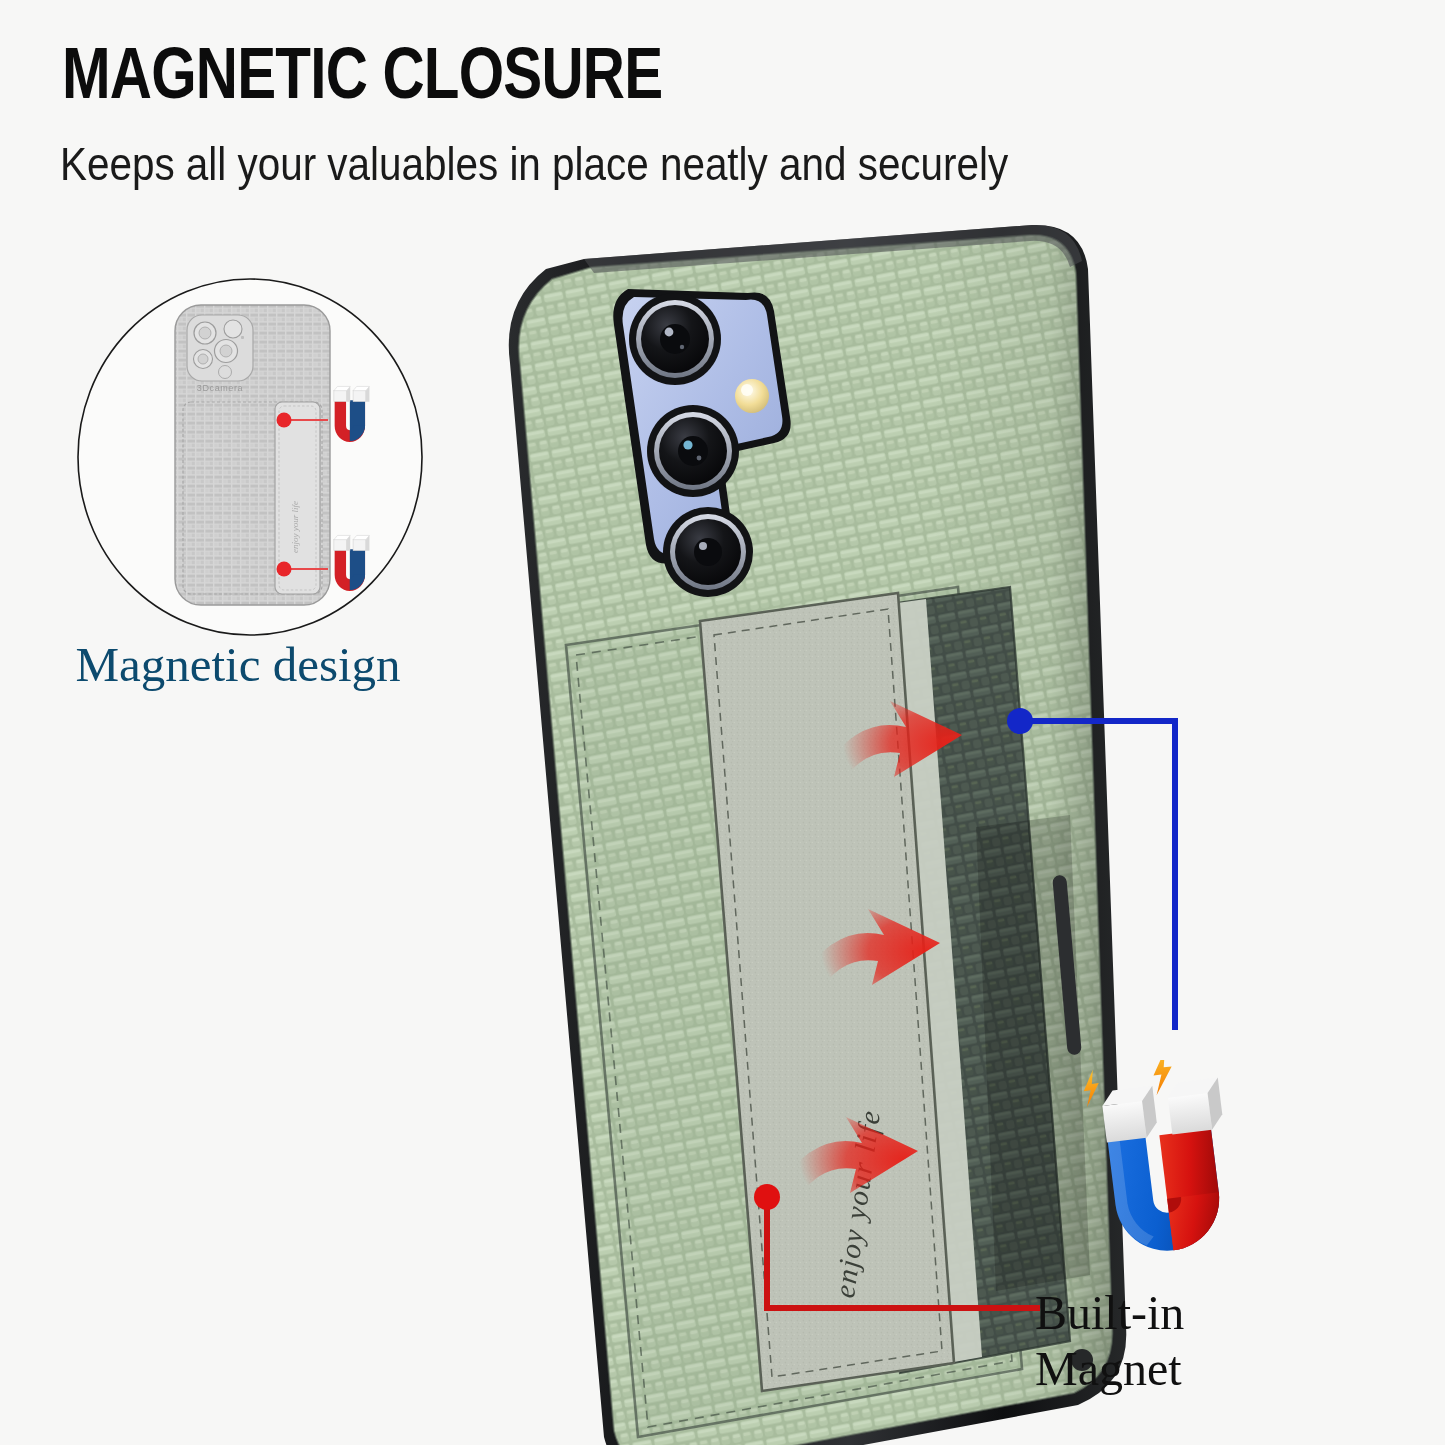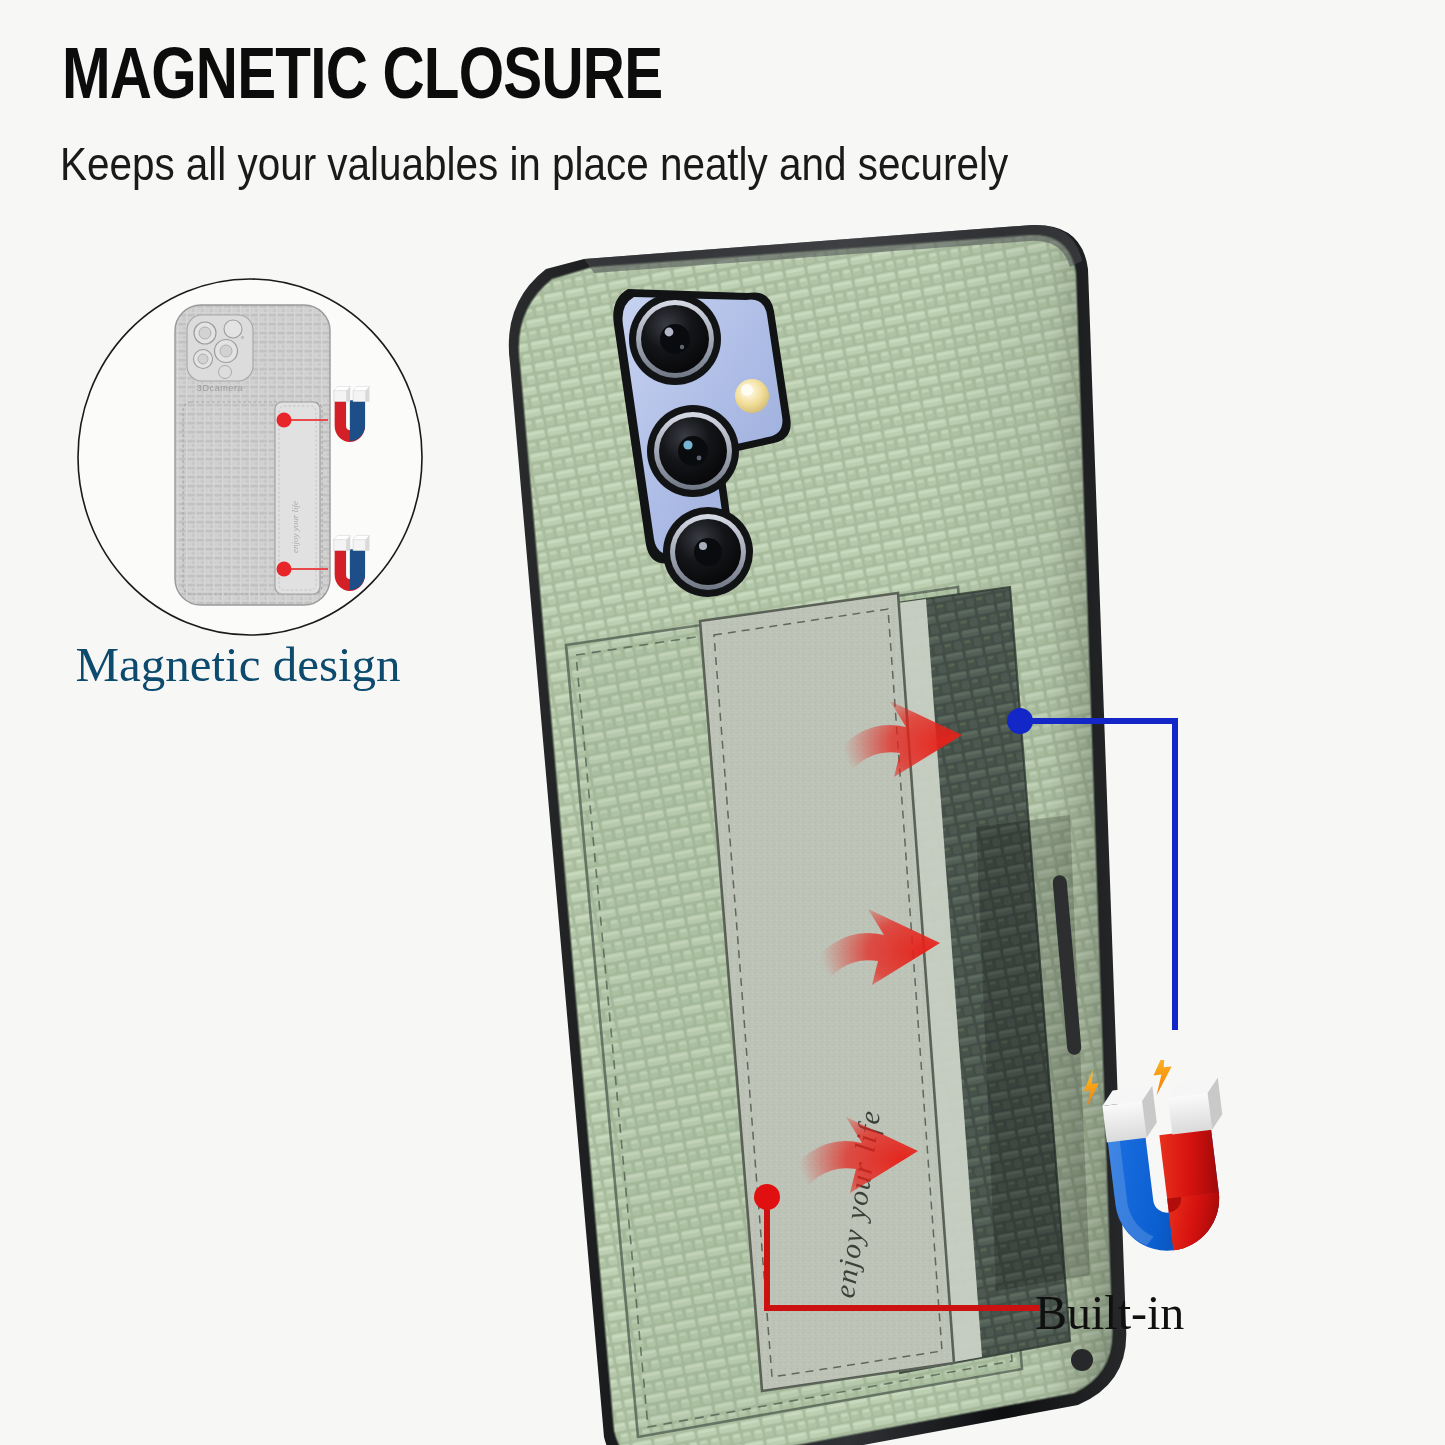--- a/index.html
+++ b/index.html
@@ -381,15 +381,16 @@
         <path d="M17,4 L29,-10 L69,-10 L57,4 Z" fill="#f6f6f6"></path>
         <path d="M83,4 L95,-10 L135,-10 L123,4 Z" fill="#f6f6f6"></path>
         <path d="M57,4 L69,-10 L69,27 L57,41 Z" fill="#c9c9c9"></path>
         <path d="M123,4 L135,-10 L135,27 L123,41 Z" fill="#c9c9c9"></path>
       </g>
     </svg>
   </div>
 
   <div class="magnet-caption">
     <div>Built-in</div>
+    <div>Magnet</div>
   </div>
 
 </div>
 
 </body></html>

